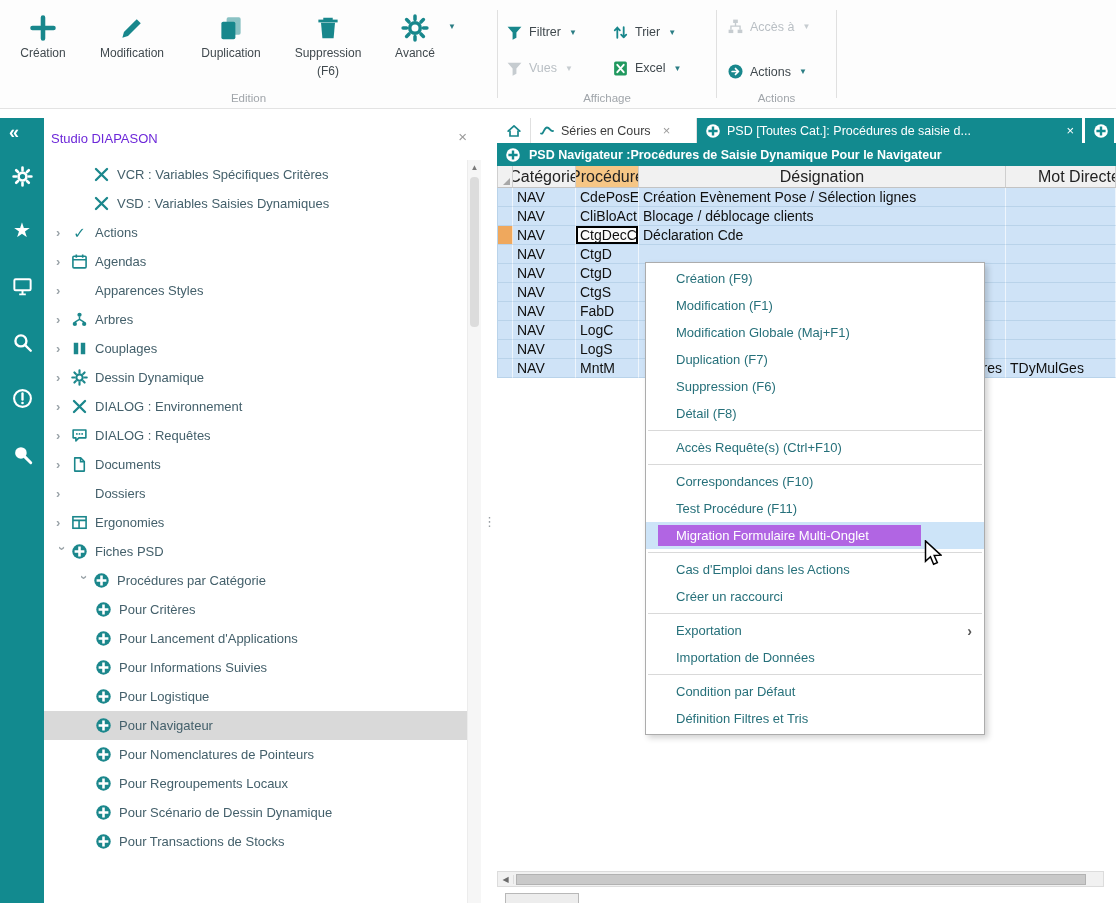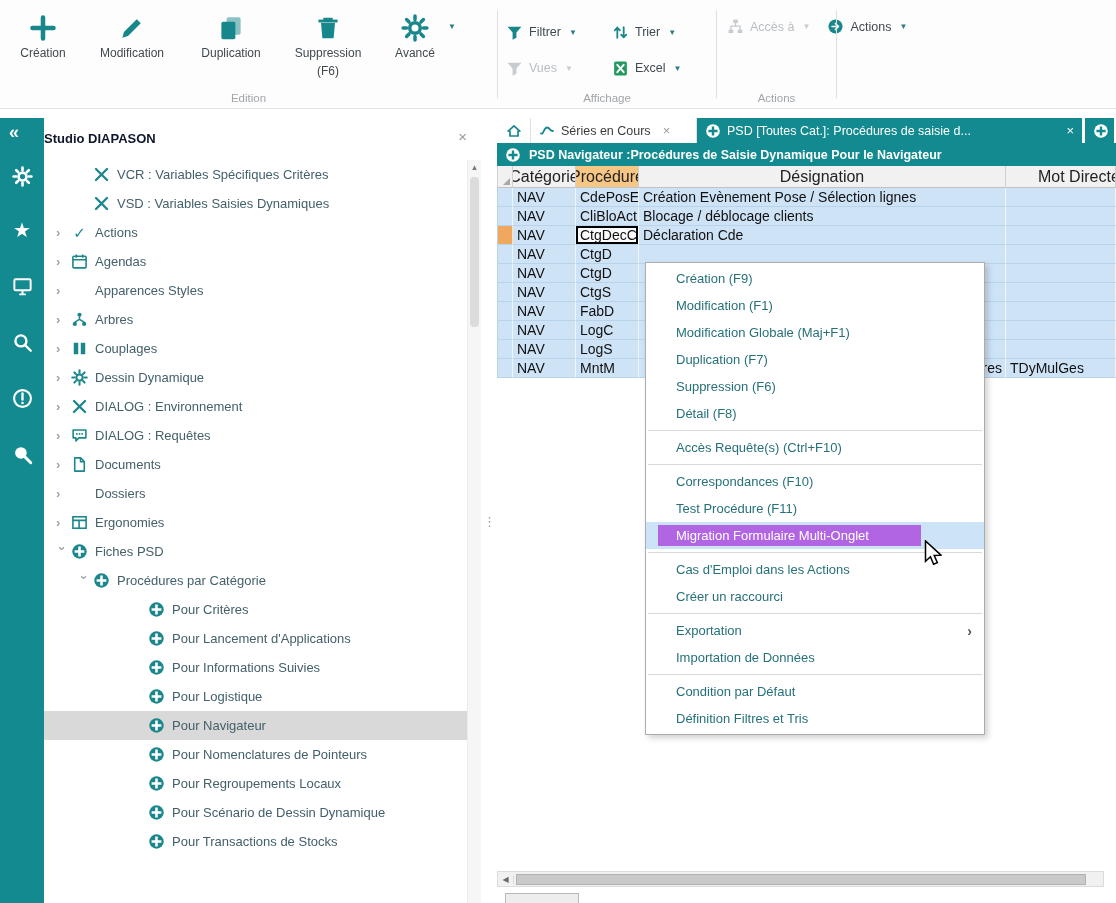--- a/index.html
+++ b/index.html
@@ -20,43 +20,43 @@
   .bigrow{position:absolute;left:6px;top:10px;display:flex}
   .rbig{display:flex;flex-direction:column;align-items:center;padding-top:4px;position:relative;cursor:pointer}
   .w1{width:74px}.w2{width:104px}.w3{width:94px}.w4{width:100px}.w5{width:74px}
   .ric{width:28px;height:28px;color:#18878c;display:inline-flex}
   .ric svg{width:100%;height:100%}
   .rlb{font-size:12px;color:#40494e;margin-top:5px;line-height:13px;text-align:center;white-space:nowrap}
   .avdrop{position:absolute;right:-4px;top:12px;font-size:8px;color:#2b7d84}
   .g-affichage{position:absolute;left:498px;top:0;width:218px;height:109px}
   .smallgrid{position:absolute;left:8px;top:14px;display:grid;grid-template-columns:106px 100px;grid-auto-rows:36px;align-items:center}
   .g-actions{position:absolute;left:717px;top:0;width:119px;height:109px}
-  .smallcol{position:absolute;left:10px;top:18px;display:flex;gap:17px}
+  .smallcol{position:absolute;left:10px;top:18px;display:flex;flex-direction:column;gap:28px}
   .rsmall{display:flex;align-items:center;gap:6px;font-size:12.5px;color:#40494e;cursor:pointer;white-space:nowrap}
   .ic16{width:17px;height:17px;color:#18878c;display:inline-flex;flex:none}
   .ic16 svg{width:100%;height:100%}
   .rdrop{font-size:8px;color:#2b7d84;margin-left:2px}
   .dis{color:#b9bfc4}
   .dis .ic16{color:#c6ccd0}
   .dis .rdrop{color:#c6ccd0}
 
   
   #sidestrip{position:absolute;left:0;top:118px;width:44px;height:785px;background:#128a8f}
   .sic{position:absolute;left:0;width:44px;text-align:center;color:#fff;cursor:pointer}
   .sic svg{width:21px;height:21px}
   .si0{top:4px;font-size:18px;font-weight:bold;text-align:left;padding-left:9px}
   .si1{top:48px}.si2{top:102px;font-size:20px;line-height:21px}.si3{top:158px}.si4{top:214px}.si5{top:270px}.si6{top:326px}
 
   
   #treepanel{position:absolute;left:44px;top:118px;width:437px;height:785px;background:#fff}
-  .ptitle{position:absolute;left:0;top:13px;font-size:13px;font-weight:bold;color:#0f172a}
+  .ptitle{position:absolute;left:7px;top:13px;font-size:13px;font-weight:normal;color:#6d28d9}
   .pclose{position:absolute;right:14px;top:10px;color:#9a9a9a;font-size:15px;cursor:pointer}
   .titems{position:absolute;top:42px;left:0;right:14px}
   .ti{height:29px;display:flex;align-items:center;font-size:13px;color:#44606b;cursor:pointer;white-space:nowrap}
-  .lv0{padding-left:12px}.lv1{padding-left:34px}.lv2{padding-left:89px}
+  .lv0{padding-left:12px}.lv1{padding-left:34px}.lv2{padding-left:36px}
   .exp{width:15px;flex:none;font-size:13px;color:#9aa3a8;font-weight:bold;display:inline-block;text-align:left}
   .exp.open{transform:rotate(90deg);transform-origin:40% 55%}
   .exp.none{visibility:hidden}
   .tic{width:17px;height:17px;margin-right:7px;color:#1b878c;flex:none;display:inline-flex}
   .tic svg{width:100%;height:100%}
   .tcheck{font-size:15px;font-weight:bold;color:#1b878c;line-height:17px;justify-content:center}
   .ti.sel{background:#d9d9d9}
   .vscroll{position:absolute;top:42px;right:0;width:14px;bottom:0;background:#f6f6f6;border-left:1px solid #ececec}
   .vup{position:absolute;top:3px;left:0;right:0;text-align:center;font-size:8px;color:#7a7a7a;cursor:pointer}
   .vthumb{position:absolute;top:17px;left:2px;width:9px;height:150px;background:#dcdcdc;border-radius:4px}

